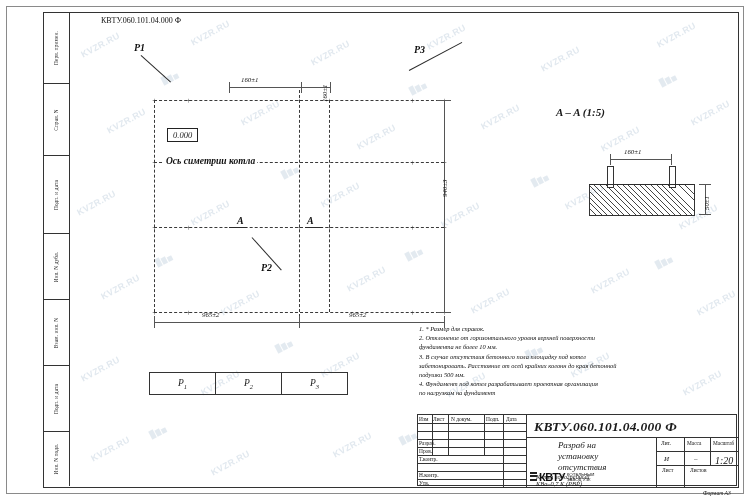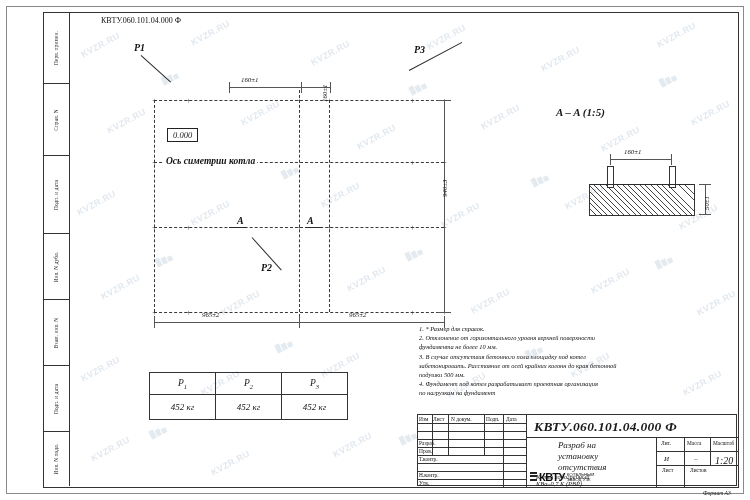--- a/index.html
+++ b/index.html
@@ -270,25 +270,20 @@
         <td class="hd">
           <span>P</span><sub style="font-size:6.5px;">1</sub>
         </td>
         <td class="hd">
           <span>P</span><sub style="font-size:6.5px;">2</sub>
         </td>
         <td class="hd">
           <span>P</span><sub style="font-size:6.5px;">3</sub>
         </td>
       </tr>
-      <tr>
-        <td class="vl">452 кг</td>
-        <td class="vl">452 кг</td>
-        <td class="vl">452 кг</td>
-      </tr>
     </tbody>
       </table>
 
     <div class="stamp" style="left:348px;top:402px;width:320px;height:72px;">
 
       <div class="sline" style="left:0;top:0;width:0;"></div>
       <div class="sline" style="position:absolute;left:14px;top:0;width:.8px;height:40px;"></div>
       <div class="sline" style="position:absolute;left:30px;top:0;width:.8px;height:40px;"></div>
       <div class="sline" style="position:absolute;left:66px;top:0;width:.8px;height:40px;"></div>
       <div class="sline" style="position:absolute;left:85px;top:0;width:.8px;height:72px;"></div>

